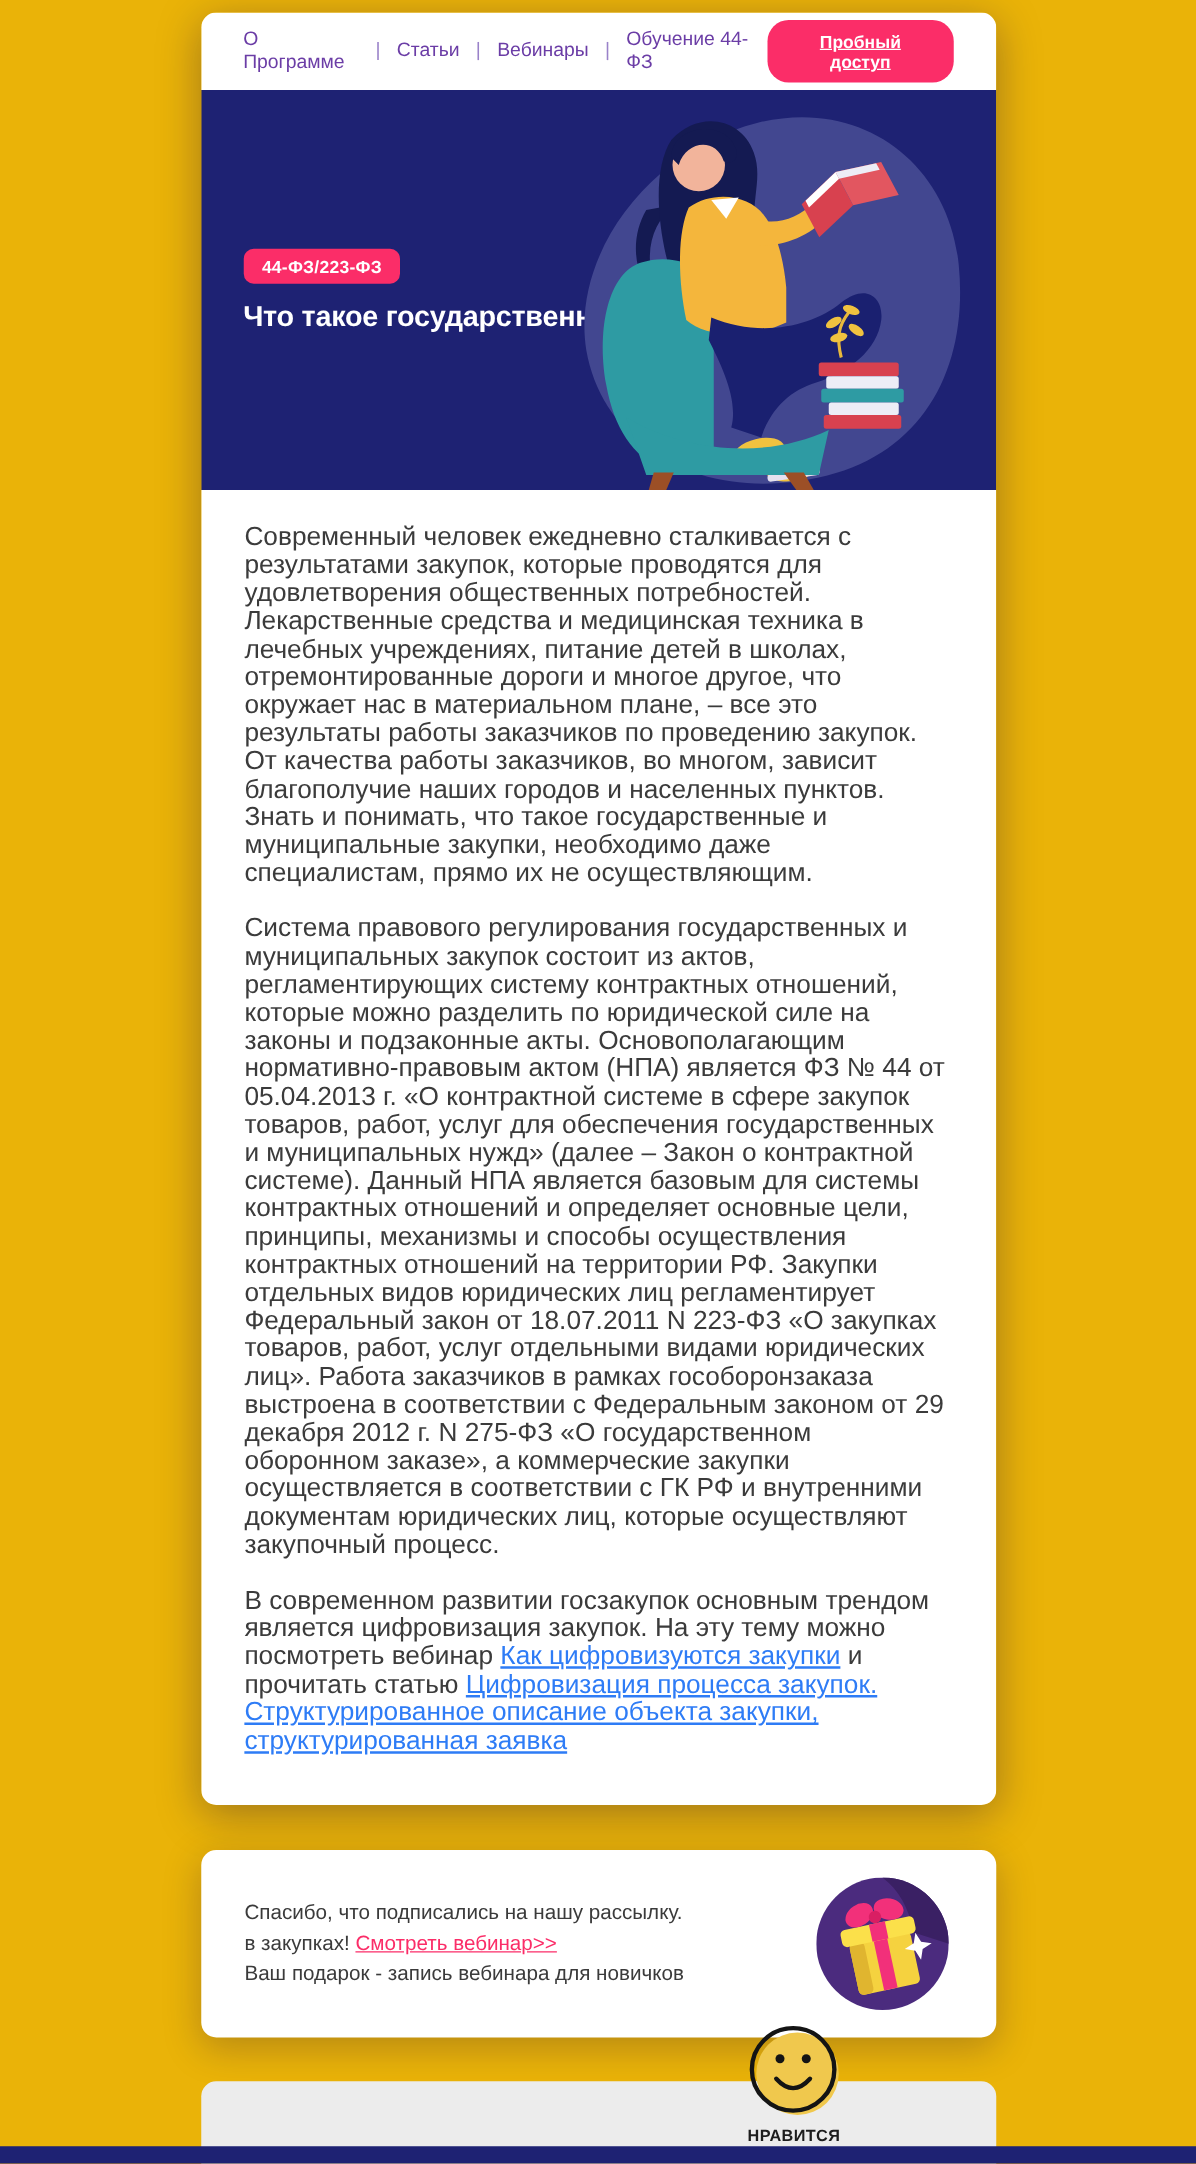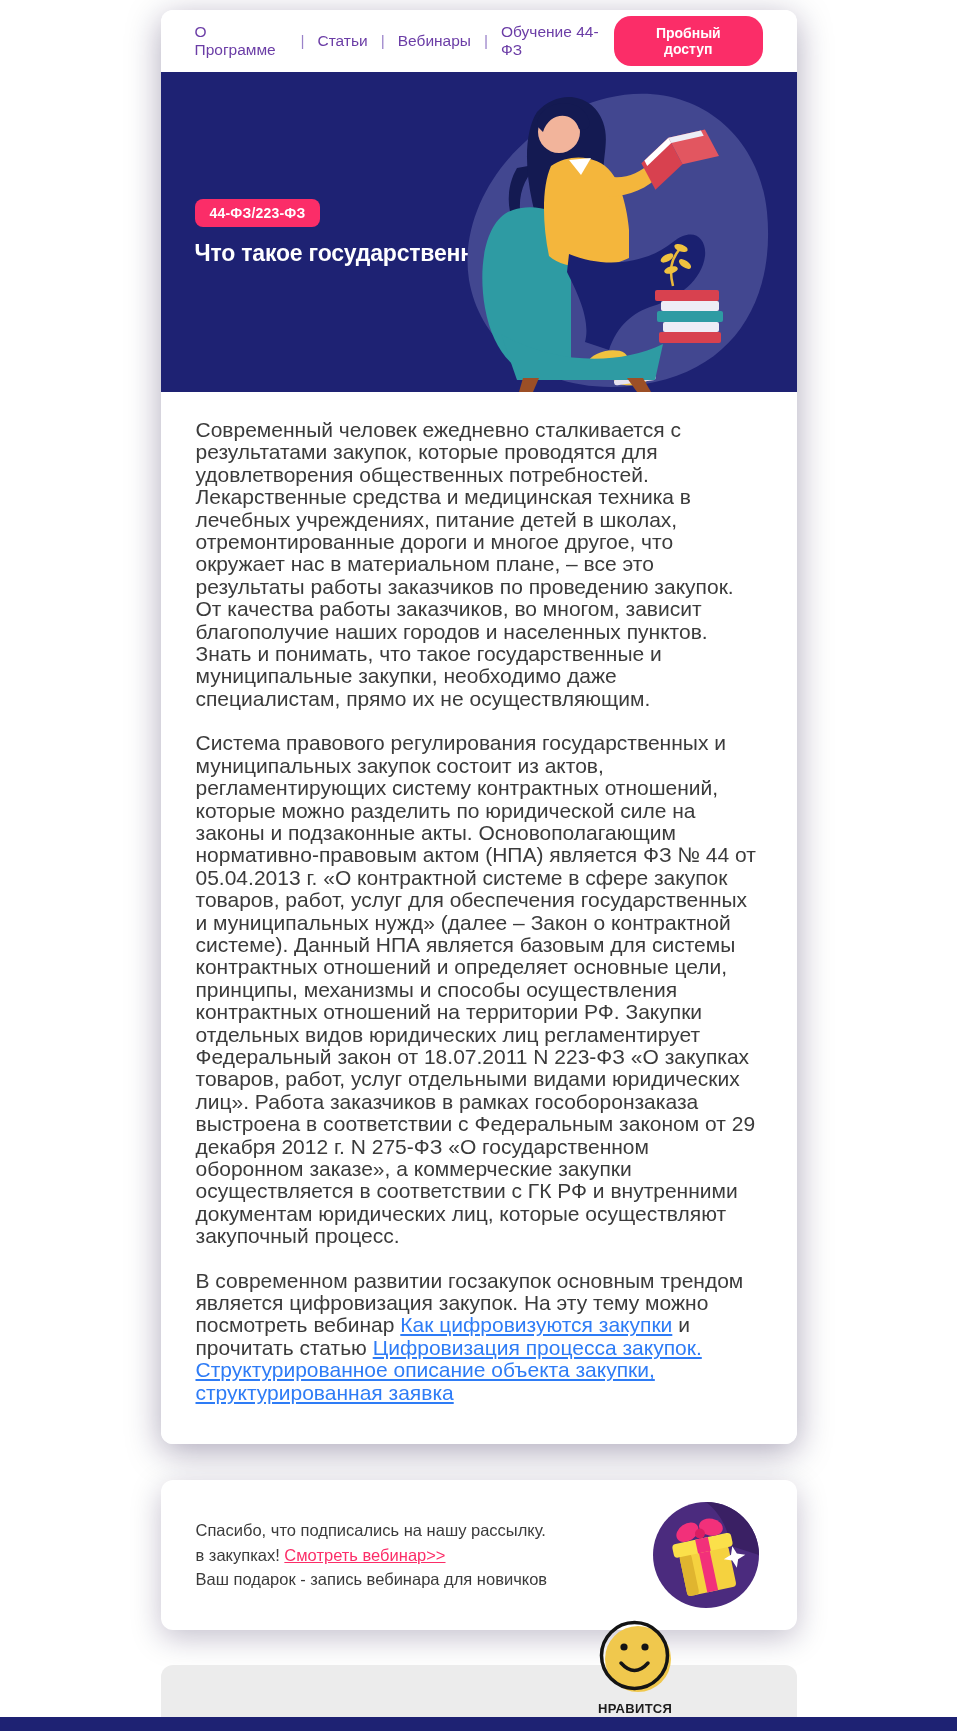--- a/index.html
+++ b/index.html
@@ -1,29 +1,29 @@
 <!DOCTYPE html>
 <html><head>
 <meta charset="utf-8">
 <style>
   * { box-sizing: border-box; }
   html,body { margin:0; padding:0; }
   body { background:#6A4EA1; font-family:"Liberation Sans", sans-serif; }
-  .page { position:relative; width:957px; height:1731px; background:#ffffff; overflow:hidden; margin:0 auto; }
+  .page { position:relative; width:957px; height:1731px; background:#eab308; overflow:hidden; margin:0 auto; }
   .column { width:636px; margin:0 auto; position:relative; }
 
   
   .email-top { margin-top:10px; border-radius:12px; overflow:hidden; box-shadow:0 8px 34px rgba(24,8,60,.35); }
 
   .header { background:#ffffff; height:62px; display:flex; align-items:center; padding:0 34px; }
   .nav { display:flex; align-items:center; gap:13px; font-size:15.5px; font-weight:500; }
   .nav a { color:#6B3DA6; text-decoration:none; cursor:pointer; }
   .nav .sep { color:#9A82C9; font-weight:400; }
   .cta { margin-left:auto; background:#FB2D68; color:#fff; font-size:14px; font-weight:bold;
-         padding:9px 17px; border-radius:17px; border:none; cursor:pointer; font-family:inherit; }
+         padding:9px 17px; border-radius:17px; border:none; cursor:pointer; font-family:inherit;text-decoration:underline; }
 
   .hero { background:#1E2273; height:320px; position:relative; }
   .hero-badge { position:absolute; left:34px; top:127px; background:#FB2D68; color:#fff;
                 font-size:14px; font-weight:bold; padding:6px 15px; border-radius:8px; letter-spacing:.2px; }
   .hero-title { position:absolute; left:34px; top:165px; color:#fff; font-size:23px; font-weight:bold; line-height:33px; letter-spacing:-.2px; }
   .hero-art { position:absolute; right:0; bottom:0; width:340px; height:320px; }
 
   .article { background:#fff; padding:27px 35px 40px 35px; font-size:21px; line-height:22.4px; color:#3B3B3B; }
   .article p { margin:0 0 22px 0; }
   .article p:last-child { margin-bottom:0; }

